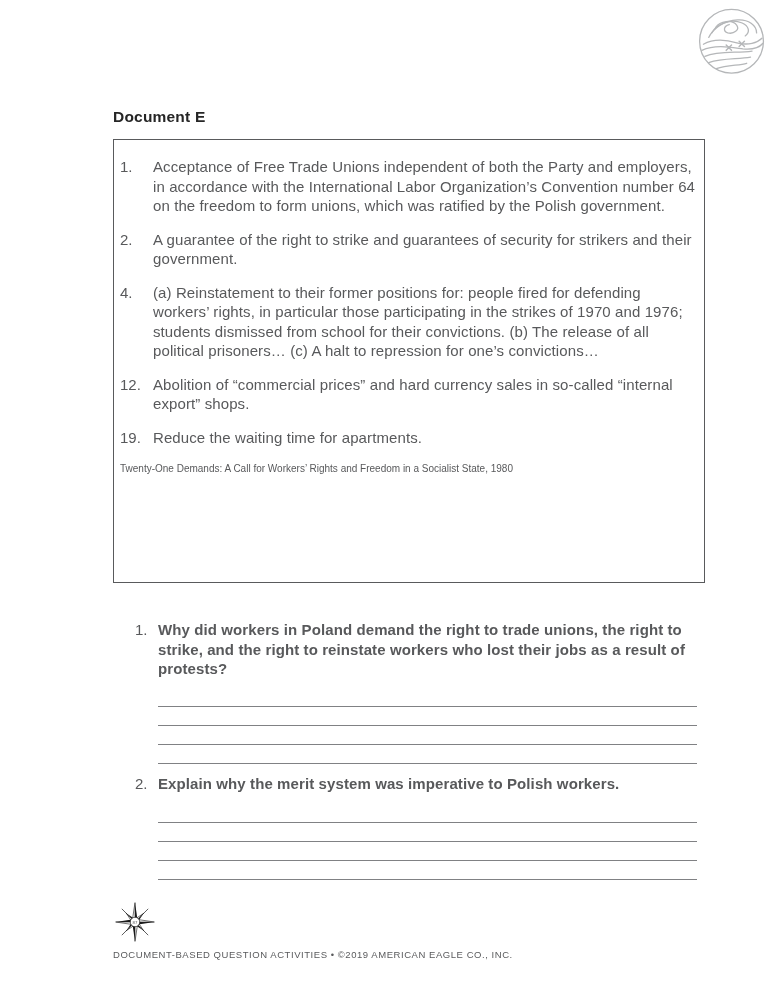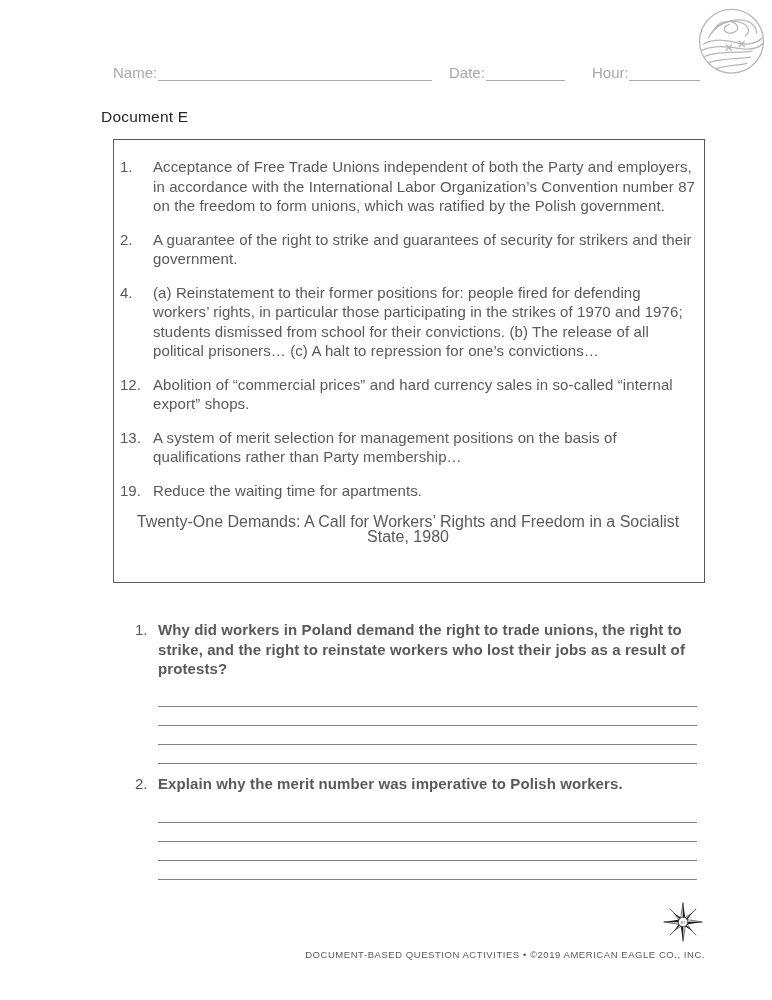--- a/index.html
+++ b/index.html
@@ -20,48 +20,48 @@
   .hlabel { position:absolute; top:0; white-space:nowrap; }
   .hblank { position:absolute; top:0; height:17px; border-bottom:1px solid #a7a9ac; }
   .name-label { left:0; }
   .name-blank { left:45px;  width:274px; }
   .date-label { left:336px; }
   .date-blank { left:373px; width:79px; }
   .hour-label { left:479px; }
   .hour-blank { left:516px; width:71px; }
 
   
-  .doc-title { position:absolute; top:108px; left:101px;
-    font-size:15.5px; font-weight:normal; color:#262626; letter-spacing:.2px; }
+  .doc-title { position:absolute; top:108px; left:113px;
+    font-size:15.5px; font-weight:bold; color:#262626; letter-spacing:.2px; }
 
   
   .doc-box { position:absolute; top:139px; left:113px; width:592px; height:444px;
     border:1px solid #595a5c; background:#fff;
     padding:17px 8px 0 6px; }
   .doc-row { display:flex; margin-bottom:14px;
     font-size:15px; line-height:19.5px; color:#58595b; }
   .doc-num { flex:none; width:33px; }
   .doc-text { flex:1; letter-spacing:.1px; }
-  .doc-source { margin-top:0; text-align:center;
-    font-size:16px; line-height:15px; color:#58595b; }
+  .doc-source { margin-top:0; text-align:left;
+    font-size:10px; line-height:15px; color:#58595b; }
 
   
   .question-block { position:absolute; left:135px; width:562px; }
   .q1 { top:620px; }
   .q2 { top:774px; }
   .q-row { display:flex; font-size:15px; line-height:19.5px; color:#58595b; }
   .q-num { flex:none; width:23px; }
   .q-text { flex:1; letter-spacing:.1px;font-weight:bold; }
   .answer-lines { margin-left:23px; }
   .q1 .answer-lines { margin-top:9px; }
   .q2 .answer-lines { margin-top:10px; }
   .answer-line { width:539px; height:19px; border-bottom:1px solid #808184; }
 
   
-  .footer { position:absolute; left:113px; top:900px; width:592px; text-align:right; }
+  .footer { position:absolute; left:113px; top:900px; width:592px; text-align:left; }
   .compass { width:44px; height:44px; display:inline-block; }
   .footer-text { margin-top:1px; font-size:9.5px; letter-spacing:.55px;
     color:#595a5c; white-space:nowrap; }
 </style>
 </head>
 <body>
 
 <div class="page">
 
   <svg class="globe" viewBox="0 0 100 100">
@@ -75,52 +75,40 @@
       <path d="M17 69 C 35 61, 59 65, 79 62"></path>
       <path d="M22 77 C 41 71, 61 73, 77 70"></path>
       <path d="M32 85 C 47 80, 62 81, 72 78"></path>
       <g stroke-width="1.9">
         <path d="M45 54 l7 7 M52 54 l-7 7"></path>
         <path d="M62 49 l7 7 M69 49 l-7 7"></path>
       </g>
     </g>
   </svg>
 
-  <div class="header-row">
-    <span class="hlabel name-label">Name:</span>
-    <span class="hblank name-blank"></span>
-    <span class="hlabel date-label">Date:</span>
-    <span class="hblank date-blank"></span>
-    <span class="hlabel hour-label">Hour:</span>
-    <span class="hblank hour-blank"></span>
-  </div>
 
   <div class="doc-title">Document E</div>
 
   <div class="doc-box">
 
     <div class="doc-row">
       <div class="doc-num">1.</div>
-      <div class="doc-text">Acceptance of Free Trade Unions independent of both the Party and employers, in accordance with the International Labor Organization’s Convention number 87 on the freedom to form unions, which was ratified by the Polish government.</div>
+      <div class="doc-text">Acceptance of Free Trade Unions independent of both the Party and employers, in accordance with the International Labor Organization’s Convention number 64 on the freedom to form unions, which was ratified by the Polish government.</div>
     </div>
     <div class="doc-row">
       <div class="doc-num">2.</div>
       <div class="doc-text">A guarantee of the right to strike and guarantees of security for strikers and their government.</div>
     </div>
     <div class="doc-row">
       <div class="doc-num">4.</div>
       <div class="doc-text">(a) Reinstatement to their former positions for: people fired for defending workers’ rights, in particular those participating in the strikes of 1970 and 1976; students dismissed from school for their convictions. (b) The release of all political prisoners… (c) A halt to repression for one’s convictions…</div>
     </div>
     <div class="doc-row">
       <div class="doc-num">12.</div>
       <div class="doc-text">Abolition of “commercial prices” and hard currency sales in so-called “internal export” shops.</div>
-    </div>
-    <div class="doc-row">
-      <div class="doc-num">13.</div>
-      <div class="doc-text">A system of merit selection for management positions on the basis of qualifications rather than Party membership…</div>
     </div>
     <div class="doc-row">
       <div class="doc-num">19.</div>
       <div class="doc-text">Reduce the waiting time for apartments.</div>
     </div>
 
     <div class="doc-source">
       <div>Twenty-One Demands: A Call for Workers’ Rights and Freedom in a Socialist State, 1980</div>
     </div>
   </div>
@@ -134,21 +122,21 @@
       <div class="answer-line"></div>
       <div class="answer-line"></div>
       <div class="answer-line"></div>
       <div class="answer-line"></div>
     </div>
   </div>
 
   <div class="question-block q2">
     <div class="q-row">
       <div class="q-num">2.</div>
-      <div class="q-text">Explain why the merit number was imperative to Polish workers.</div>
+      <div class="q-text">Explain why the merit system was imperative to Polish workers.</div>
     </div>
     <div class="answer-lines">
       <div class="answer-line"></div>
       <div class="answer-line"></div>
       <div class="answer-line"></div>
       <div class="answer-line"></div>
     </div>
   </div>
 
   <div class="footer">

